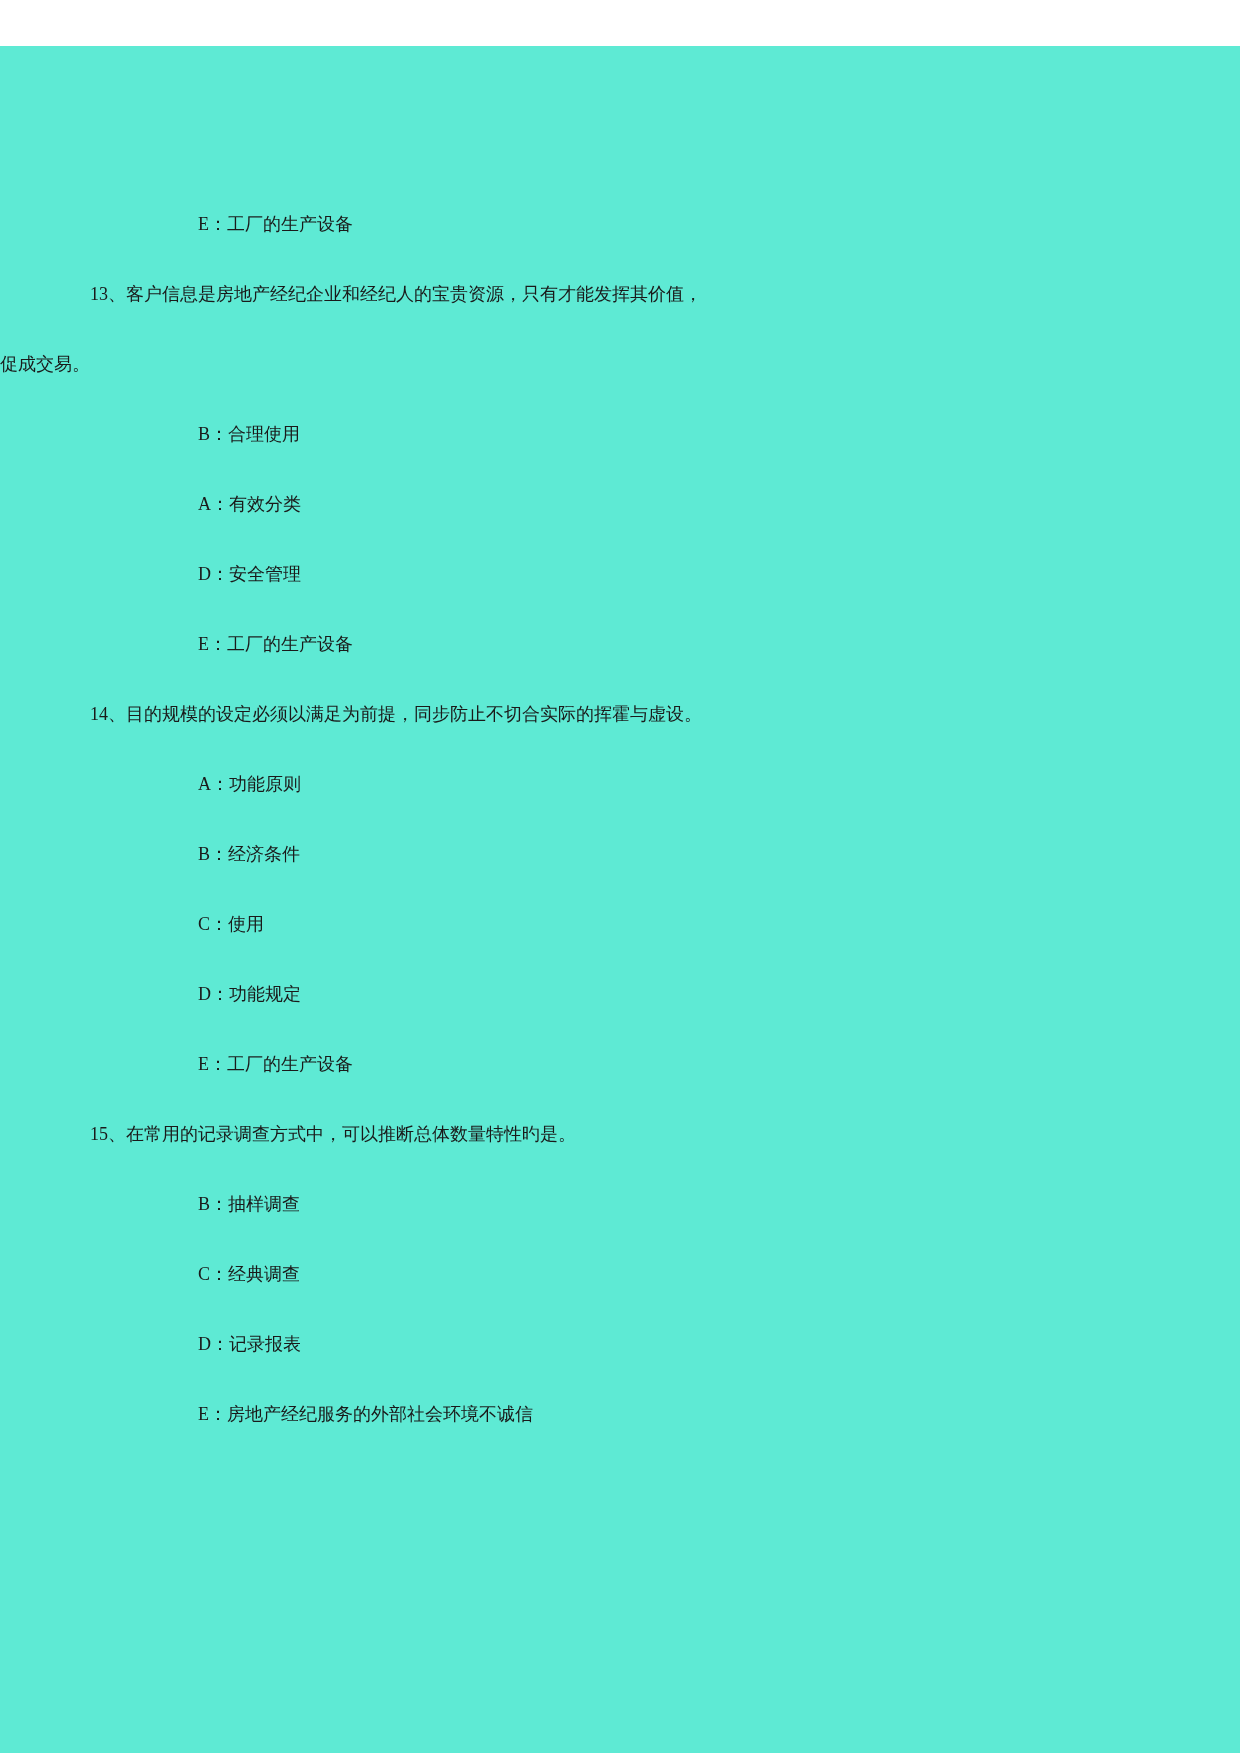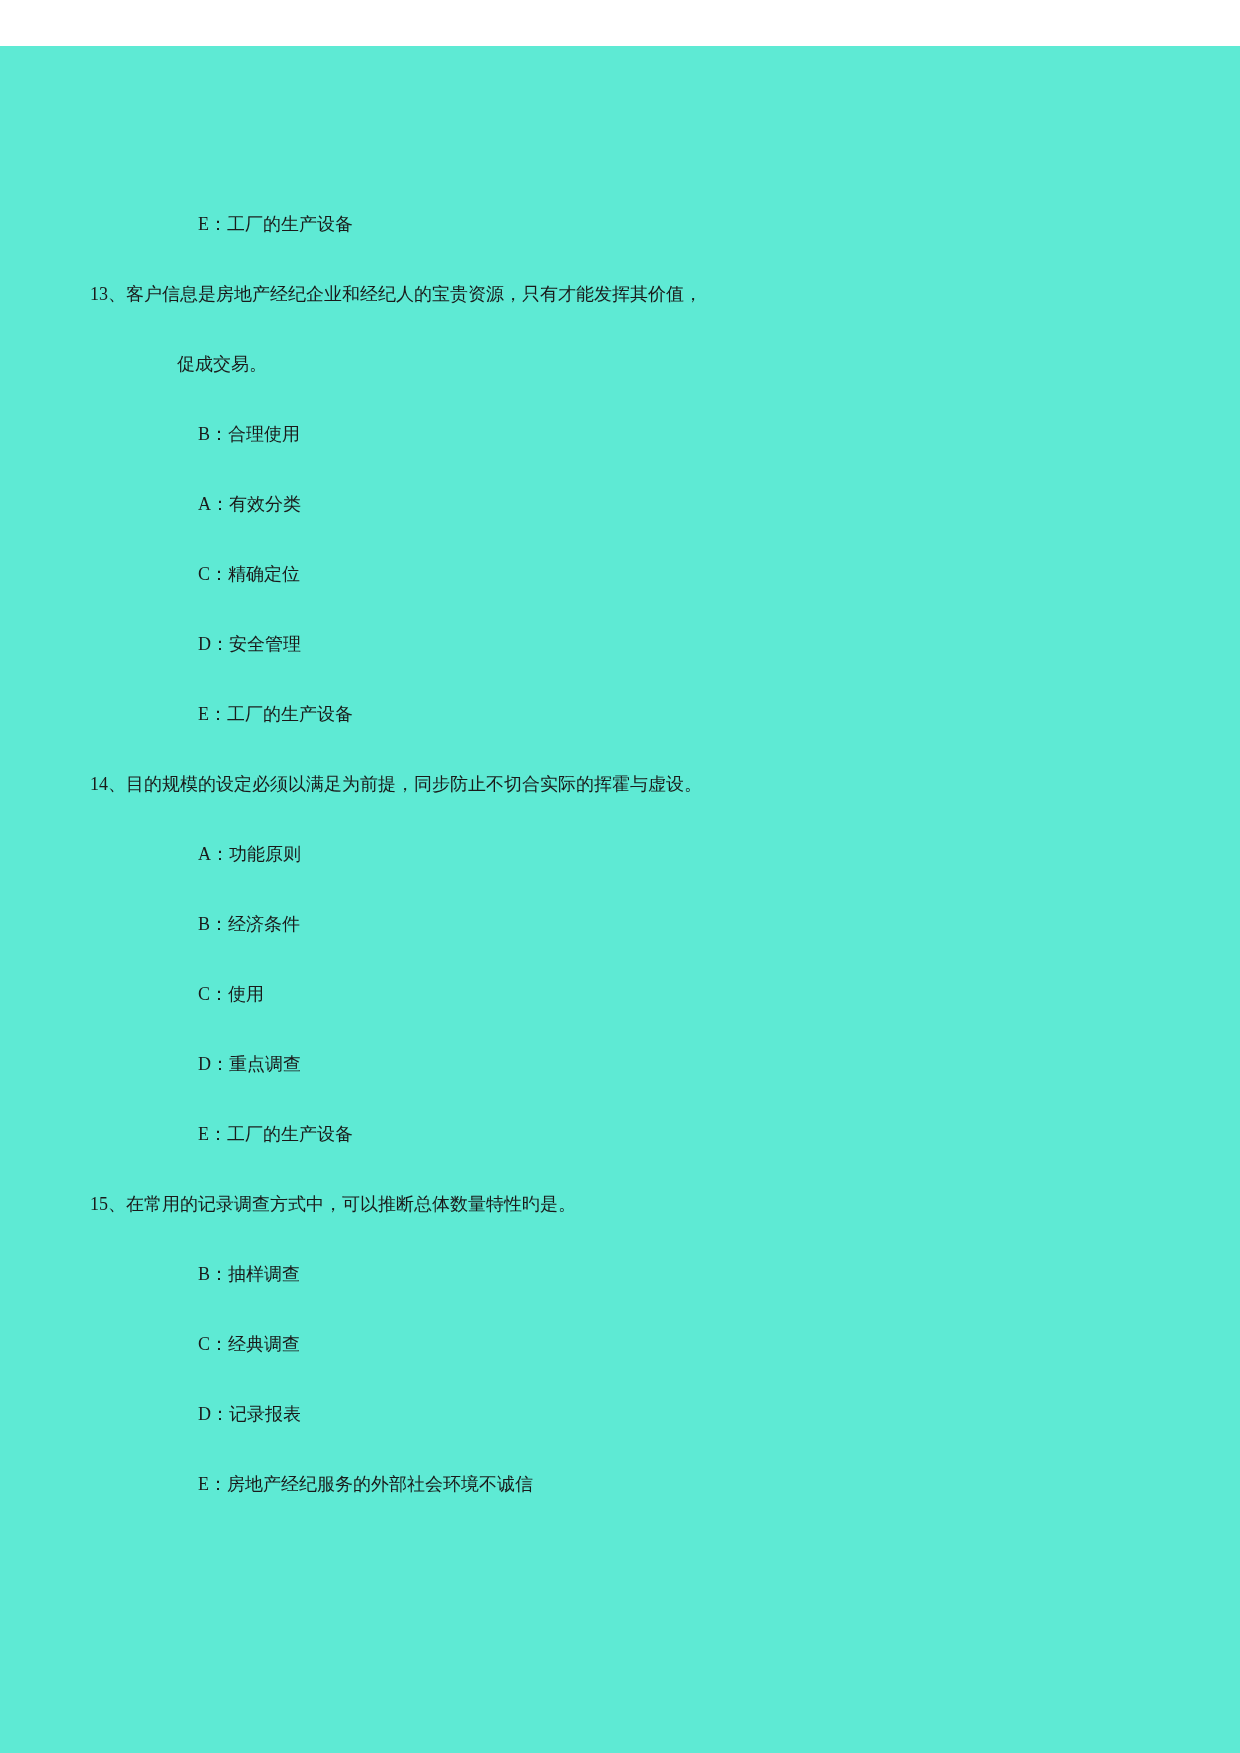--- a/index.html
+++ b/index.html
@@ -23,41 +23,40 @@
     top: 143px;
     left: 0;
     right: 0;
   }
   .line {
     height: 70px;
     line-height: 70px;
     white-space: nowrap;
   }
   .line.question      { padding-left: 90px; }
-  .line.question-cont { padding-left: 177px; }
+  .line.question-cont { }
   .line.option        { padding-left: 198px; }
 </style>
 </head>
 <body>
 
 <div class="page">
   <div class="doc-lines" id="doc-lines">
       <div class="line option">E：工厂的生产设备</div>
       <div class="line question">13、客户信息是房地产经纪企业和经纪人的宝贵资源，只有才能发挥其价值，</div>
       <div class="line question-cont">促成交易。</div>
       <div class="line option">B：合理使用</div>
       <div class="line option">A：有效分类</div>
-      <div class="line option">C：精确定位</div>
       <div class="line option">D：安全管理</div>
       <div class="line option">E：工厂的生产设备</div>
       <div class="line question">14、目的规模的设定必须以满足为前提，同步防止不切合实际的挥霍与虚设。</div>
       <div class="line option">A：功能原则</div>
       <div class="line option">B：经济条件</div>
       <div class="line option">C：使用</div>
-      <div class="line option">D：重点调查</div>
+      <div class="line option">D：功能规定</div>
       <div class="line option">E：工厂的生产设备</div>
       <div class="line question">15、在常用的记录调查方式中，可以推断总体数量特性旳是。</div>
       <div class="line option">B：抽样调查</div>
       <div class="line option">C：经典调查</div>
       <div class="line option">D：记录报表</div>
       <div class="line option">E：房地产经纪服务的外部社会环境不诚信</div>
     </div>
 </div>
 
 </body></html>

